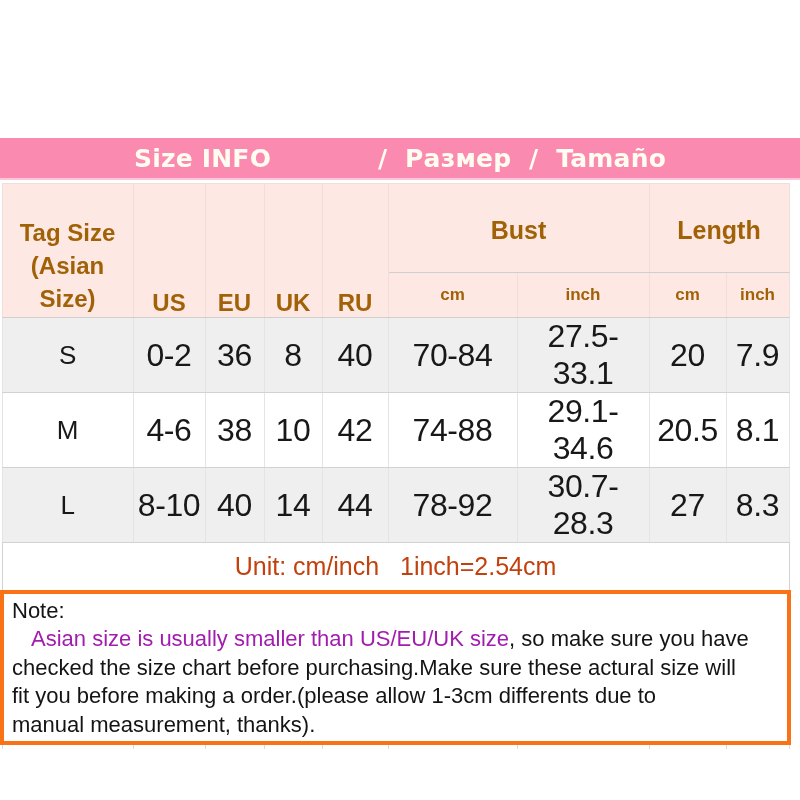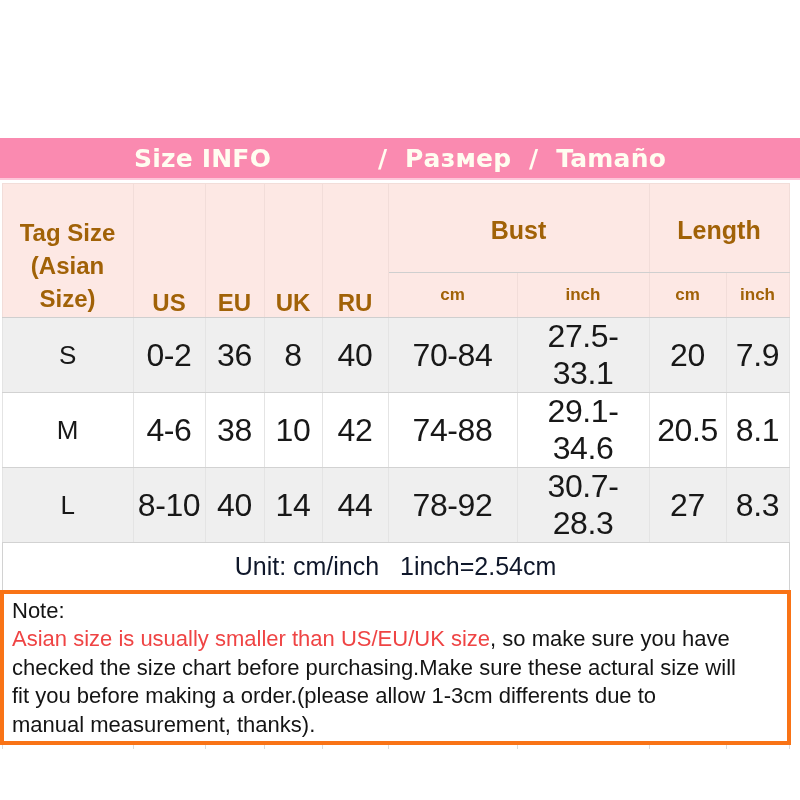--- a/index.html
+++ b/index.html
@@ -38,29 +38,29 @@
     height:47px; text-align:center; vertical-align:middle;
     font-size:32px; letter-spacing:-0.4px; color:#181818;
     border-left:1px solid #e4e4e4; border-right:1px solid #e4e4e4;
     border-top:1px solid #d2d2d2; border-bottom:1px solid #d2d2d2;
   }
   tbody td:first-child { font-size:26px; }
   tr.row-gray td  { background:#efefef; }
   tr.row-white td { background:#ffffff; }
   td.unit-row {
     height:47px; background:#ffffff; text-align:center; vertical-align:middle;
-    font-size:25px; color:#0f172a; white-space:pre; letter-spacing:0;
+    font-size:25px; color:#c2410c; white-space:pre; letter-spacing:0;
     border:1px solid #d2d2d2;
   }
   td.note-cell {
     height:142px; background:#ffffff; vertical-align:top; text-align:left;
     padding:3px 8px 2px 8px; font-size:22px; line-height:28.4px; color:#141414;
     border:4px solid #f97316; letter-spacing:0;
   }
-  .red { color:#ef4444; }
+  .red { color:#a21caf;margin-left:19px; }
   tr.sliver td {
     height:4px; background:#ffffff;
     border-left:1px solid #dadada; border-right:1px solid #dadada;
     border-top:1px solid #cfcfcf; border-bottom:none;
   }
 </style>
 </head>
 <body>
 
 <div class="page">

